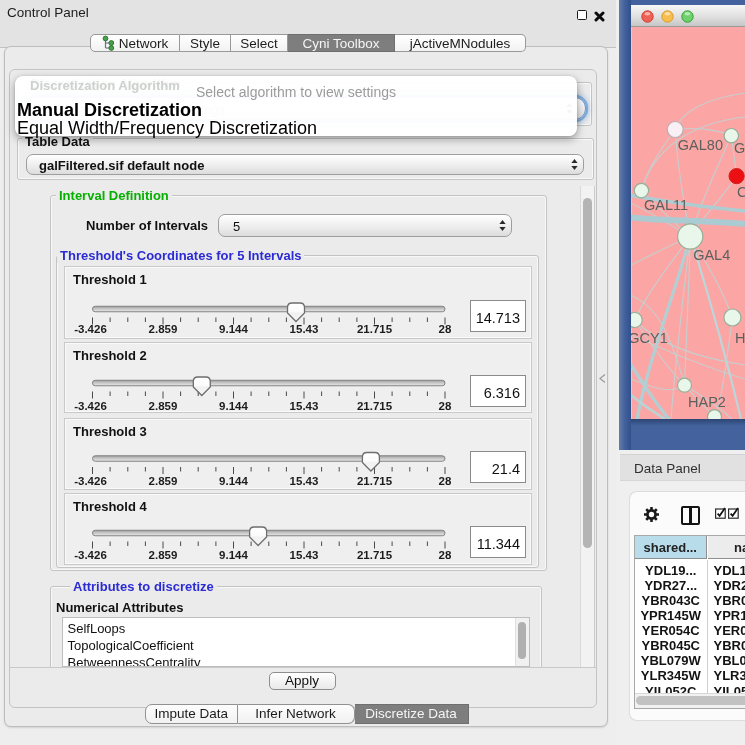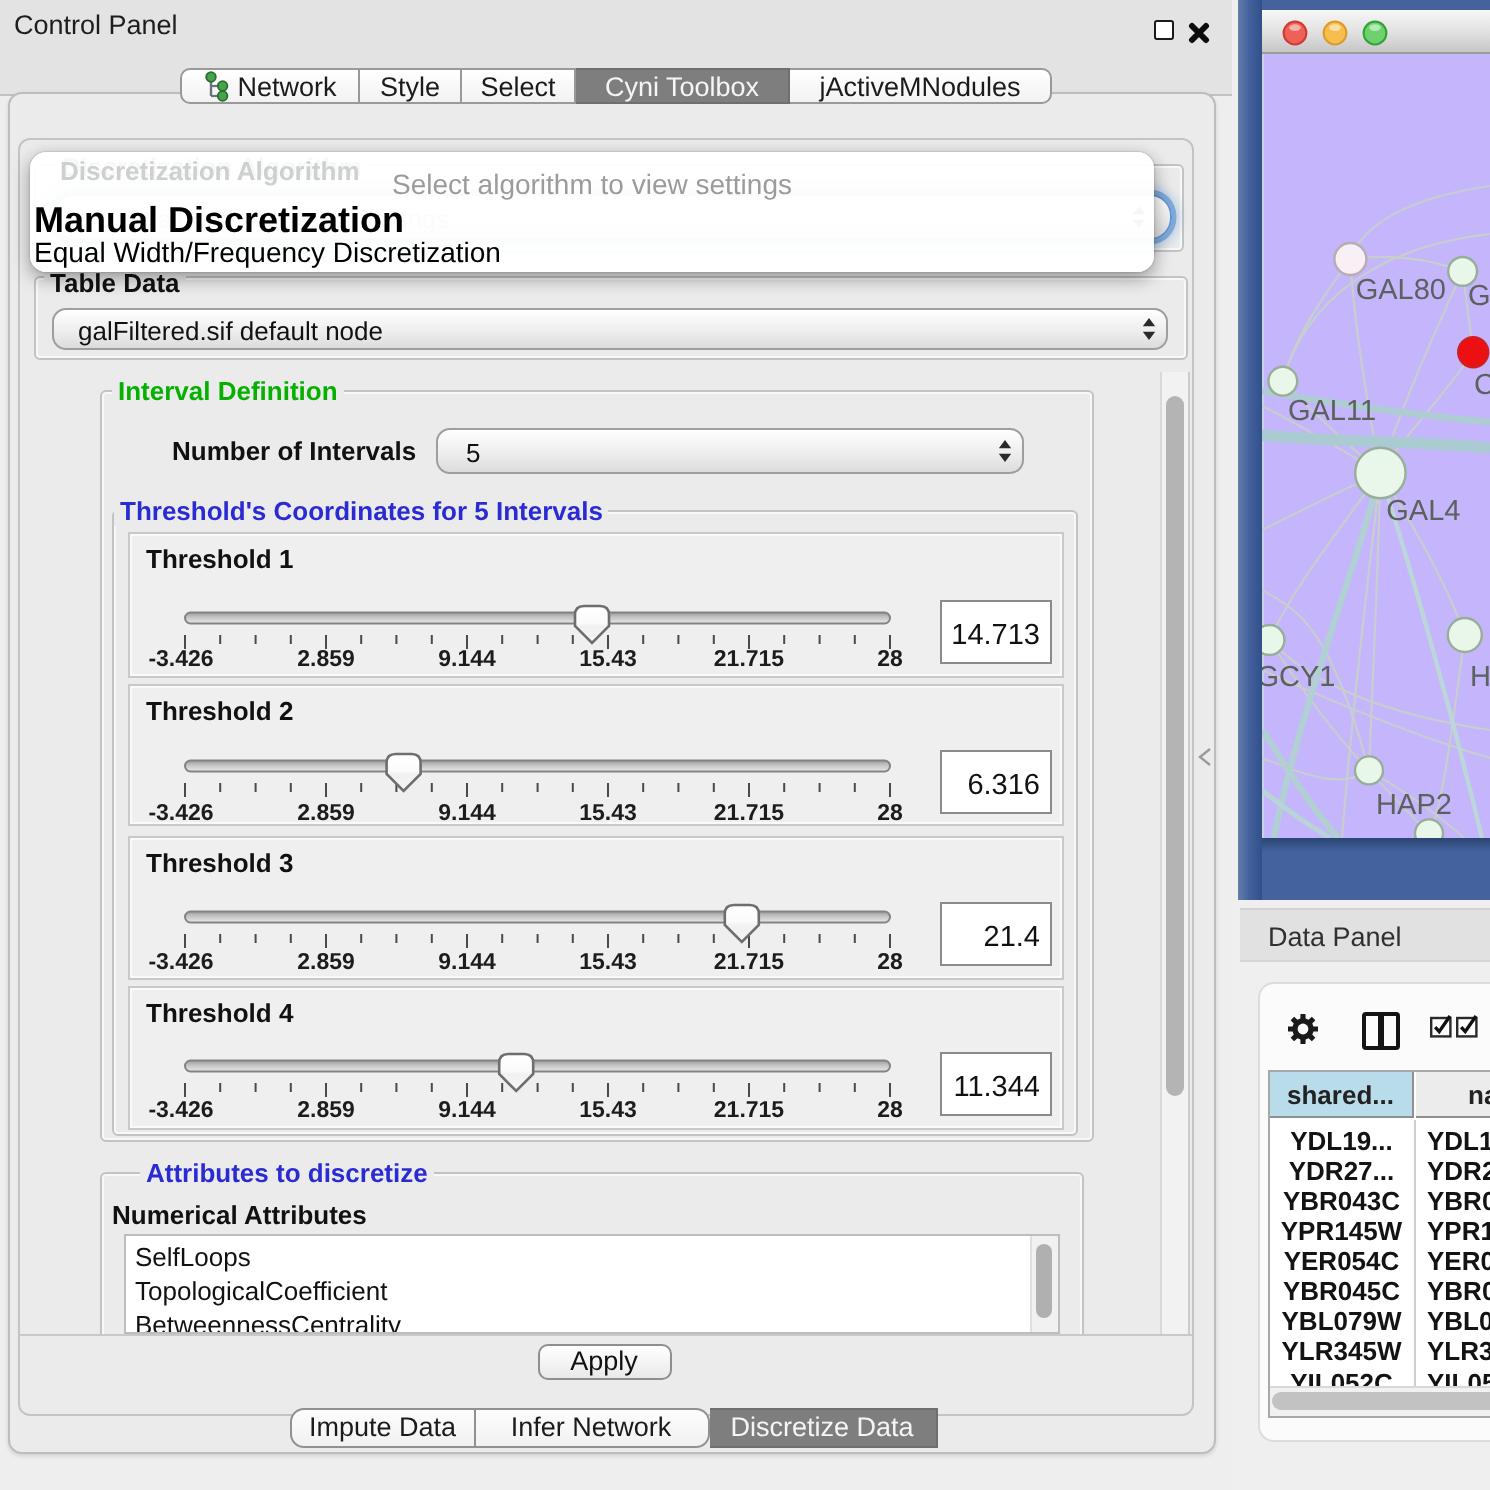--- a/index.html
+++ b/index.html
@@ -86,21 +86,21 @@
 <div class="gtitle" style="left:28px;top:76px;color:#3a3a3a;">Discretization Algorithm</div>
 <div class="combo" style="left:26px;top:97px;width:560px;height:23px;border-radius:11px;box-shadow:0 0 0 2.2px rgba(108,158,214,0.8), 0 0 5px 4px rgba(108,158,214,0.35);border-color:#6096d2;">
       <span style="position:absolute;left:12px;top:4px;color:#8c8c8c;">Select algorithm to view settings</span>
       <svg class="ar" style="right:12px;" width="7" height="11">
         <path d="M3.5,0 L6.6,4.1 L0.4,4.1 z" fill="#2a2a2a"></path>
         <path d="M3.5,11 L6.6,6.9 L0.4,6.9 z" fill="#2a2a2a"></path>
       </svg>
     </div>
 <div class="group" style="left:17px;top:138px;width:577px;height:42px;"></div>
 <div class="gtitle" style="left:22px;top:134px;color:#111;">Table Data</div>
-<div class="combo" style="left:26px;top:154px;width:558px;height:21px;">
+<div class="combo" style="left:26px;top:154px;width:558px;height:21px;font-weight:bold;">
       <span style="position:absolute;left:12px;top:3px;">galFiltered.sif default node</span>
       <svg class="ar" width="7" height="11">
         <path d="M3.5,0 L6.6,4.1 L0.4,4.1 z" fill="#2a2a2a"></path>
         <path d="M3.5,11 L6.6,6.9 L0.4,6.9 z" fill="#2a2a2a"></path>
       </svg>
     </div>
 <div class="abs" style="left:9px;top:185px;width:572px;height:482px;overflow:hidden;">
 <div class="abs" style="left:0;top:0;width:572px;height:482px;">
 <div class="group" style="left:41px;top:10px;width:497px;height:376px;"></div>
 <div class="gtitle greent" style="left:47px;top:3px;">Interval Definition</div>
@@ -199,38 +199,38 @@
 <div class="abs" style="left:145px;top:704px;display:flex;">
 <div class="btab first" style="width:92.5px;">Impute Data</div>
 <div class="btab last" style="width:117px;">Infer Network</div>
 <div class="btab sel" style="width:114px;">Discretize Data</div>
 </div>
 </div>
 <div class="popup">
     <div style="position:absolute;left:15px;top:2px;font-size:13px;font-weight:bold;color:#cdd1ce;">Discretization Algorithm</div>
     <div style="position:absolute;left:0;top:8px;width:100%;text-align:center;font-size:14px;color:#9b9b9b;">Select algorithm to view settings</div>
     <div style="position:absolute;left:2px;top:24px;font-size:18px;font-weight:bold;color:#000;">Manual Discretization</div>
-    <div style="position:absolute;left:2px;top:42px;font-size:14px;color:#000;">Equal Width/Frequency Discretization</div>
+    <div style="position:absolute;left:2px;top:42px;font-size:18px;color:#000;">Equal Width/Frequency Discretization</div>
   </div>
 <div class="abs" style="left:619px;top:0;width:126px;height:450px;background:#44639e;">
 <div class="abs" style="left:0;top:0;width:12px;height:450px;background:linear-gradient(90deg,#637eab,#44639e 45%,#31508a);"></div>
 <div class="abs" style="left:12px;top:5px;width:114px;height:22px;background:linear-gradient(#f7f7f7,#e0e0e0 55%,#c6c6c6);border-bottom:1px solid #9b9b9b;"></div>
 <svg class="abs" style="left:21.5px;top:10px;" width="13" height="13">
       <circle cx="6.5" cy="6.5" r="5.7" fill="#ee6156" stroke="#cf3a30" stroke-width="1"></circle>
       <ellipse cx="6.5" cy="3.8" rx="2.9" ry="1.7" fill="rgba(255,255,255,0.5)"></ellipse>
     </svg>
 <svg class="abs" style="left:41.5px;top:10px;" width="13" height="13">
       <circle cx="6.5" cy="6.5" r="5.7" fill="#f6be4f" stroke="#dd9a28" stroke-width="1"></circle>
       <ellipse cx="6.5" cy="3.8" rx="2.9" ry="1.7" fill="rgba(255,255,255,0.5)"></ellipse>
     </svg>
 <svg class="abs" style="left:61.5px;top:10px;" width="13" height="13">
       <circle cx="6.5" cy="6.5" r="5.7" fill="#6ed16e" stroke="#2fa233" stroke-width="1"></circle>
       <ellipse cx="6.5" cy="3.8" rx="2.9" ry="1.7" fill="rgba(255,255,255,0.5)"></ellipse>
     </svg>
-<div class="abs" style="left:12px;top:27px;width:114px;height:392px;background:#c4b5fd;box-shadow:inset 1px 0 0 #c9d2e2;">
+<div class="abs" style="left:12px;top:27px;width:114px;height:392px;background:#fca5a5;box-shadow:inset 1px 0 0 #c9d2e2;">
 <svg width="114" height="392" viewBox="0 0 114 392" style="position:absolute;left:0;top:0;">
 <path d="M114,66 C72,72 50,86 44.2,102.5 M114,90 C60,96 22,122 10.4,163.6 M44.2,102.5 C46,136 54,182 59.2,209.5 M44.2,102.5 C30,122 16,142 10.4,163.6 M44.2,102.5 C62,100 84,102 100.3,108.7 M100.3,108.7 C102,122 104,136 105.6,149.1 M100.3,108.7 C86,140 68,180 59.2,209.5 M105.6,149.1 C92,170 70,192 59.2,209.5 M10.4,163.6 C26,180 44,196 59.2,209.5 M0,176 C20,186 40,198 59.2,209.5 M0,238 C20,228 40,218 59.2,209.5 M59.2,209.5 C40,236 16,266 3.7,293 M59.2,209.5 C58,260 55,320 53.5,358.2 M59.2,209.5 C76,236 92,264 101.4,290.5 M59.2,209.5 C52,270 44,340 40,392 M3.7,293 C24,314 60,330 114,338 M0,308 C40,326 80,342 114,352 M53.5,358.2 C70,368 88,380 101,392 M0,268 C18,278 34,286 53.5,358.2 M83.5,389.7 C90,380 96,330 101.4,290.5 M53.5,358.2 C64,370 74,380 83.5,389.7 M3.7,293 C20,318 36,340 53.5,358.2 M0,352 C20,360 40,368 53.5,358.2" fill="none" stroke="#c8cecd" stroke-width="1.1"></path>
 <path d="M0,190.5 C40,194.5 80,193.5 114,197" fill="none" stroke="#a9cbd1" stroke-width="5.8"></path>
 <path d="M0,168.5 C50,177 92,182 114,184" fill="none" stroke="#aecdd2" stroke-width="3.4"></path>
 <path d="M6,392 C18,330 48,254 59.2,209.5" fill="none" stroke="#b2d0d4" stroke-width="3.2"></path>
 <path d="M59.2,209.5 C76,262 96,334 110,392" fill="none" stroke="#bcd6d9" stroke-width="2.2"></path>
 <path d="M0,338 C12,356 24,376 38,392" fill="none" stroke="#b2d0d4" stroke-width="3.2"></path>
 <path d="M0,368 C12,378 24,386 34,392" fill="none" stroke="#b8d4d7" stroke-width="2.6"></path>
 <circle cx="44.2" cy="102.5" r="8" fill="#f8f0f4" stroke="#b9adb3" stroke-width="1.2"></circle>
 <circle cx="100.3" cy="108.7" r="7.2" fill="#e9f6ea" stroke="#97ae97" stroke-width="1.2"></circle>

